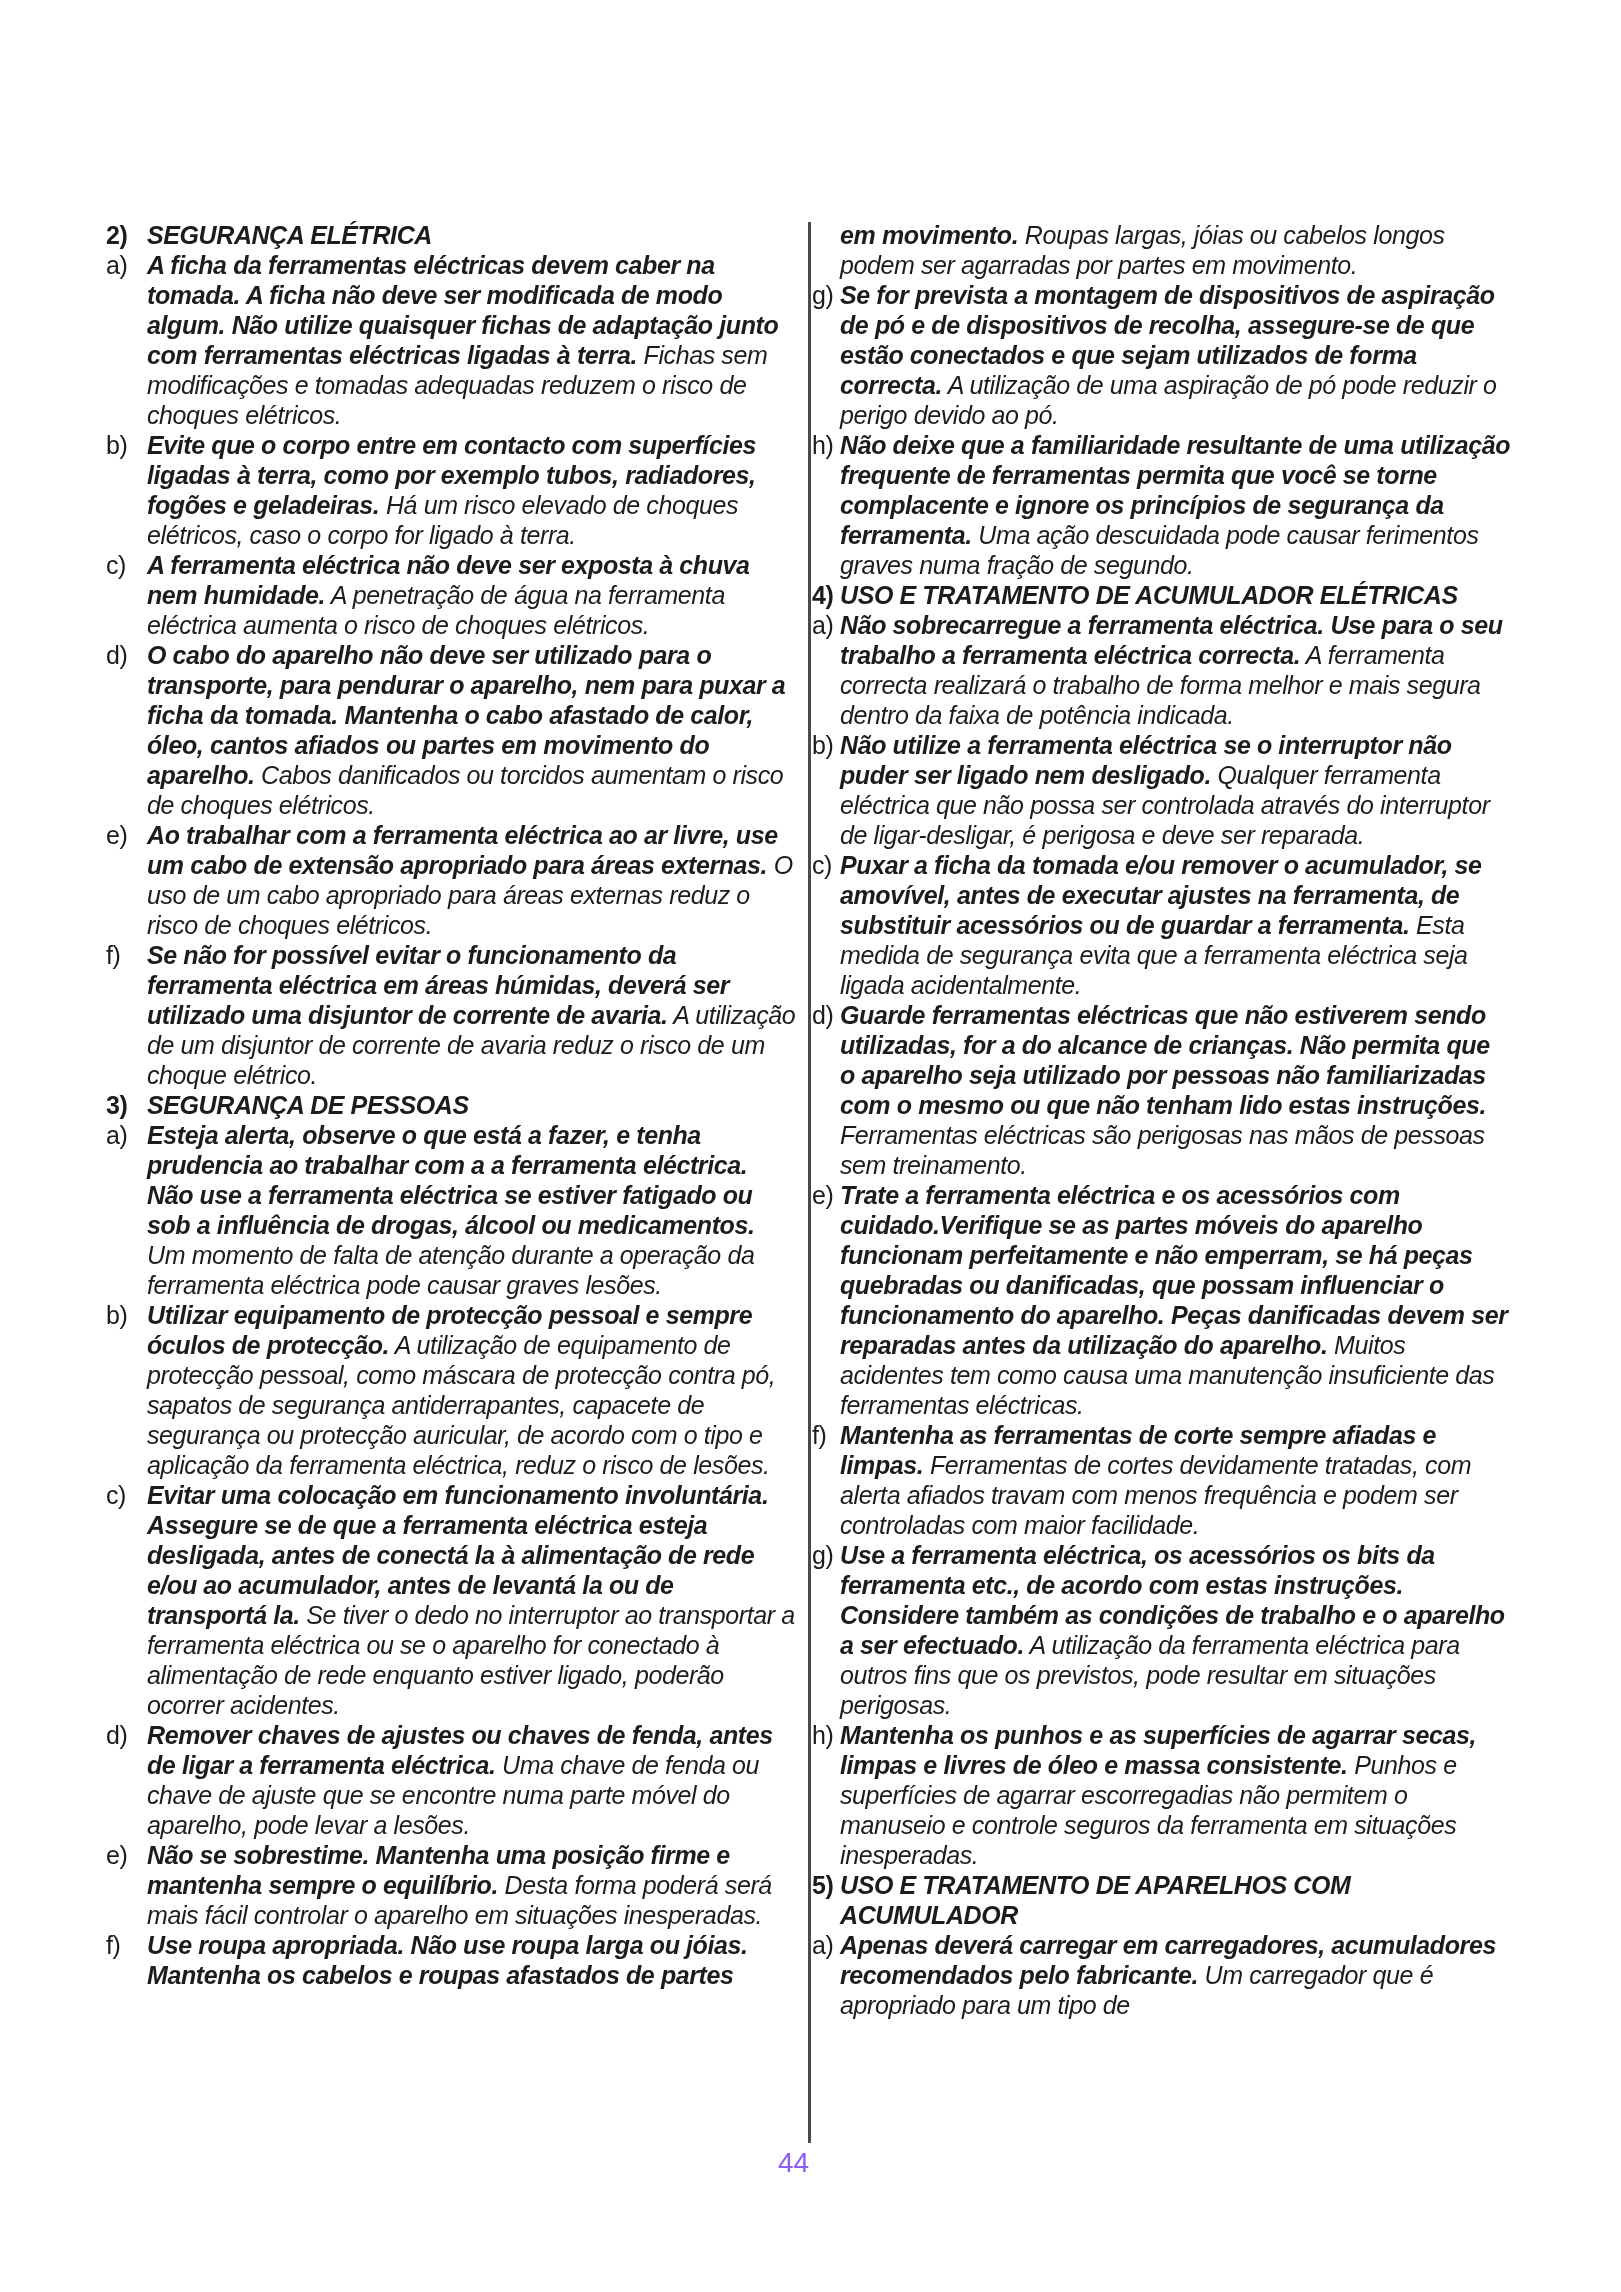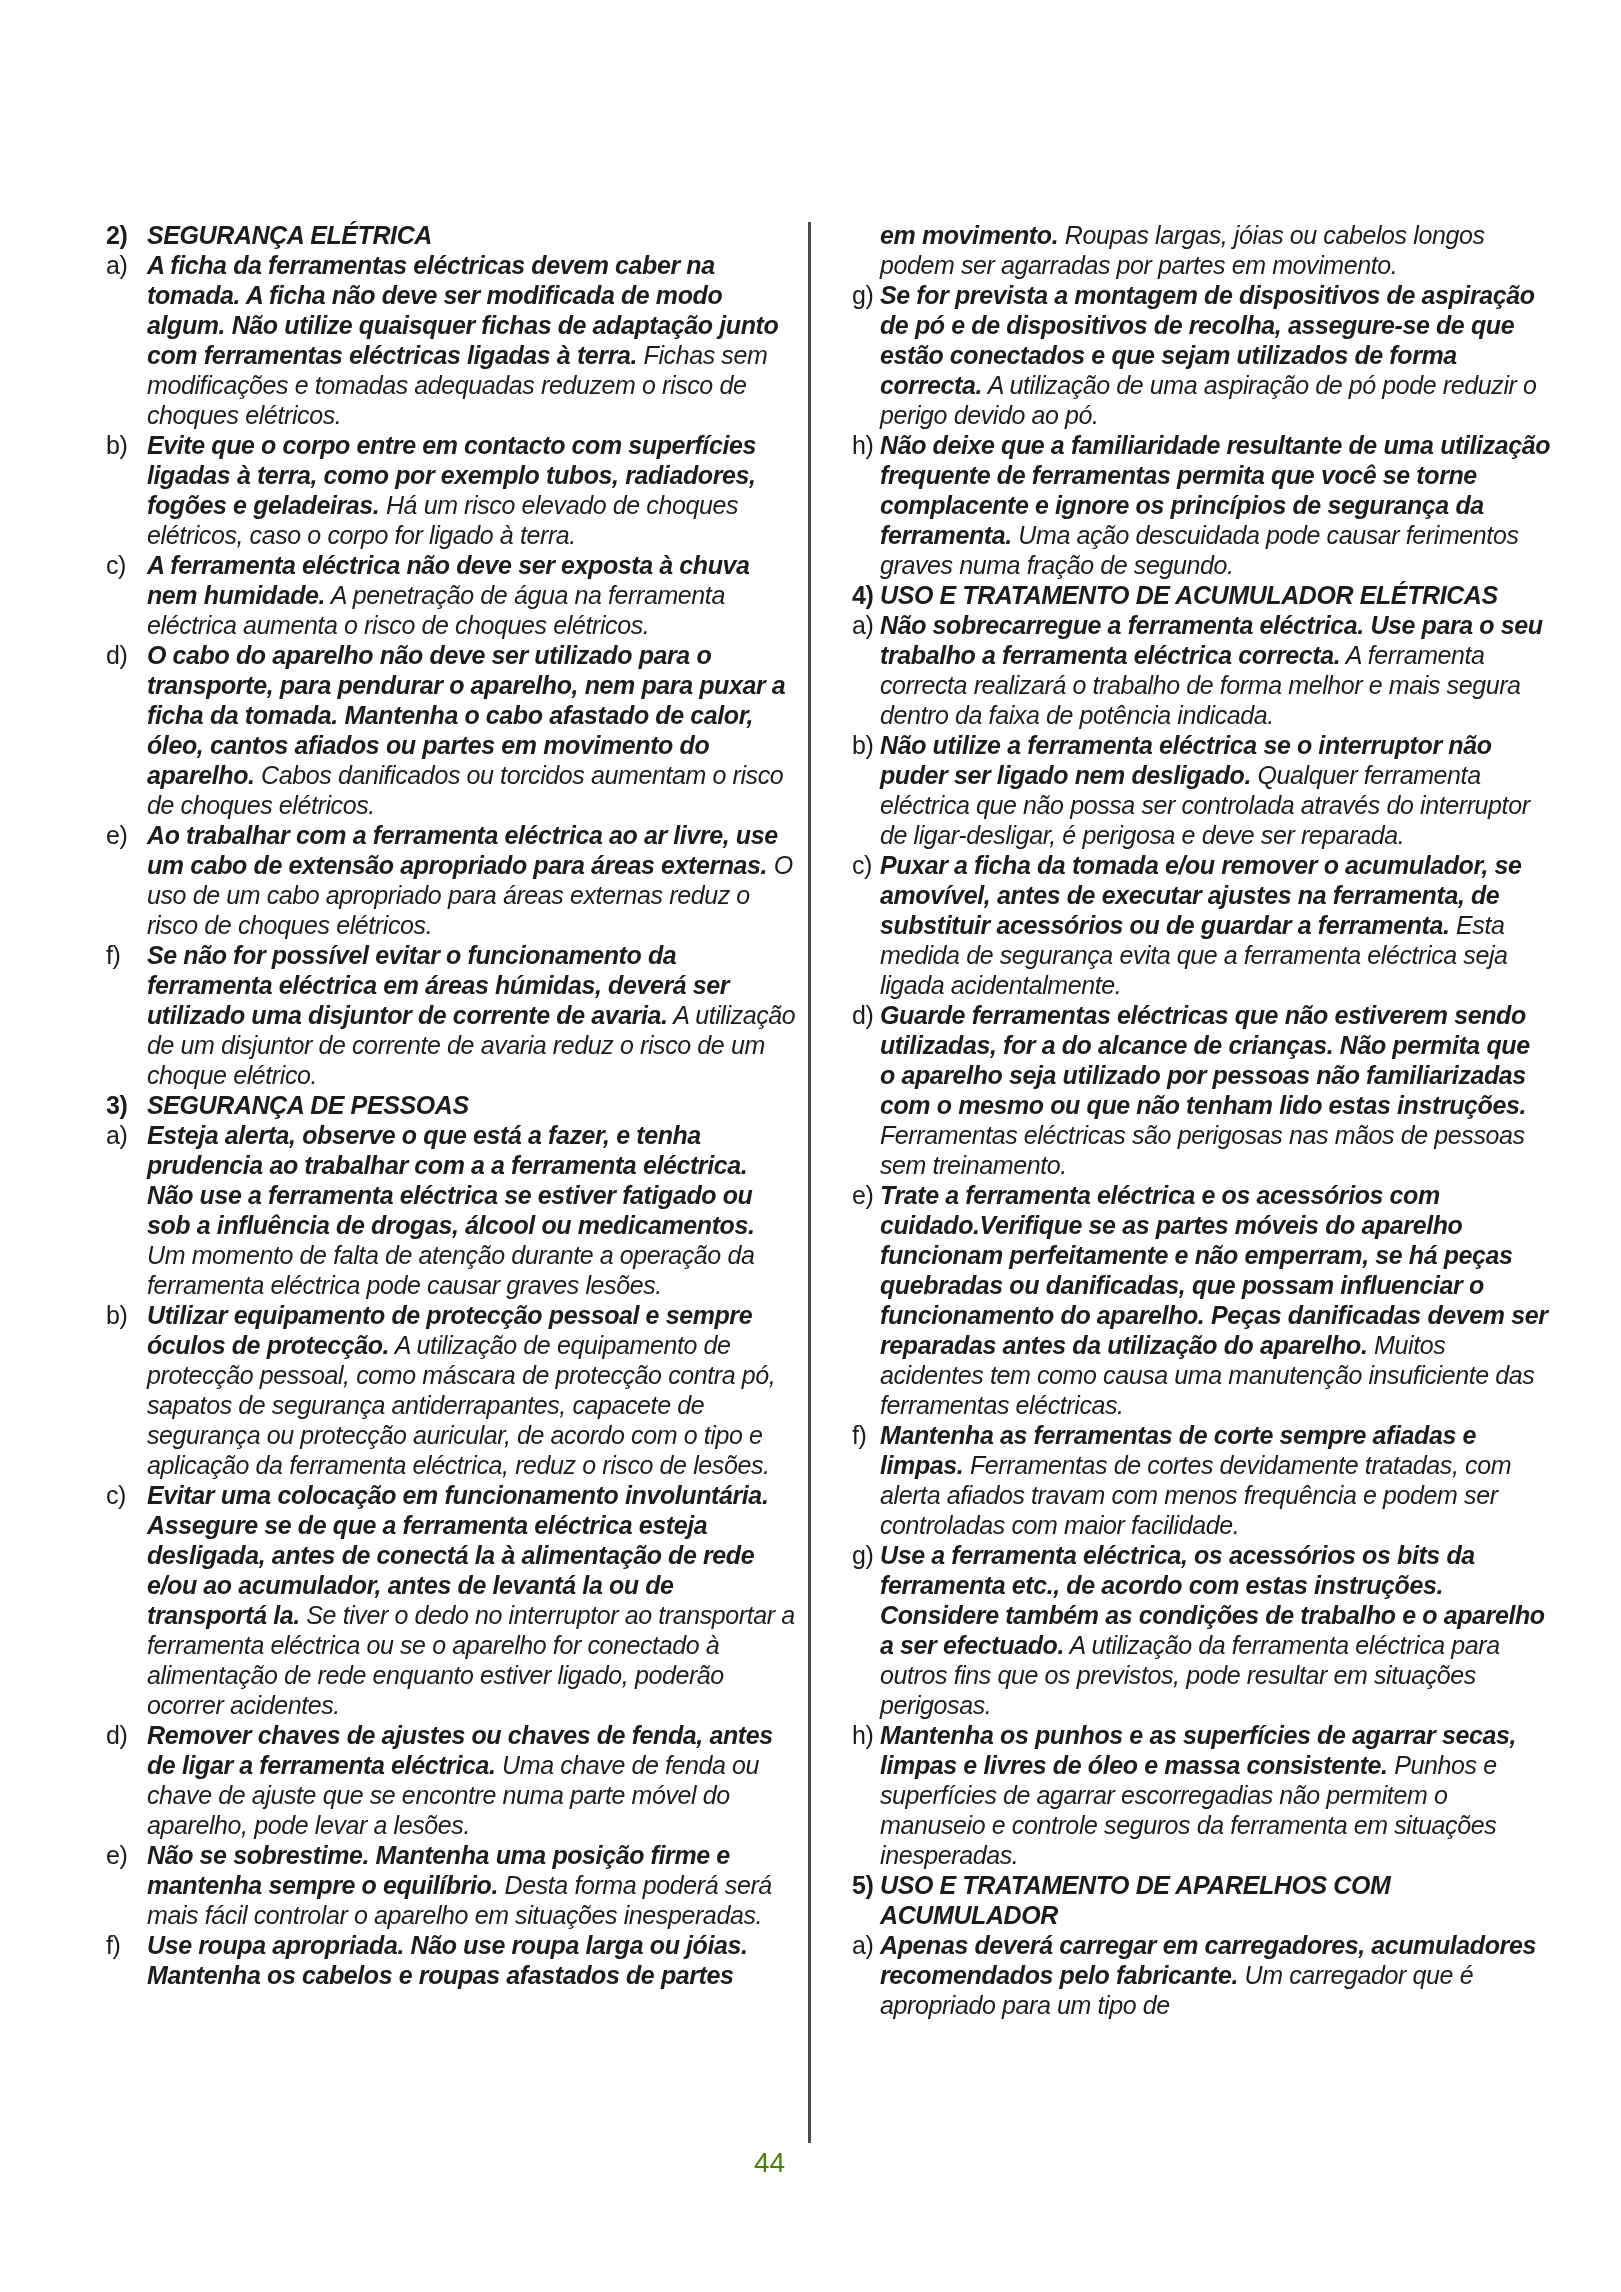--- a/index.html
+++ b/index.html
@@ -14,43 +14,43 @@
   .page { position: absolute; inset: 0; }
   .column {
     position: absolute;
     top: 220px;
     font-size: 25px;
     line-height: 30px;
     letter-spacing: -0.4px;
     --label-w: 41px;
   }
   .col-left  { left: 106px; width: 693px; }
-  .col-right { left: 852px; width: 699px; --label-w: 28px; }
+  .col-right { left: 812px; width: 699px; --label-w: 28px; }
   .block { display: grid; grid-template-columns: var(--label-w) 1fr; }
   .block .label { font-weight: 400; }
   .block.heading .label { font-weight: 700; }
   .block .text { margin: 0; font-style: italic; }
   .block .lead { font-weight: 700; }
   .divider {
     position: absolute;
     left: 808px;
     top: 222px;
     width: 2.9px;
     height: 1921px;
     background: #4a4a4a;
   }
   .page-number {
     position: absolute;
-    left: 740px;
+    left: 764px;
     top: 2147px;
     width: 59px;
     text-align: center;
     font-size: 28px;
     line-height: 31px;
-    color: #4d7c0f;
+    color: #8b5cf6;
   }
 </style>
 </head>
 <body>
 
 <div class="page">
   <section class="column col-left">
       <div class="block heading">
     <span class="label">2)</span>
     <p class="text"><b class="lead">SEGURANÇA ELÉTRICA</b> <span class="rest"></span></p>

